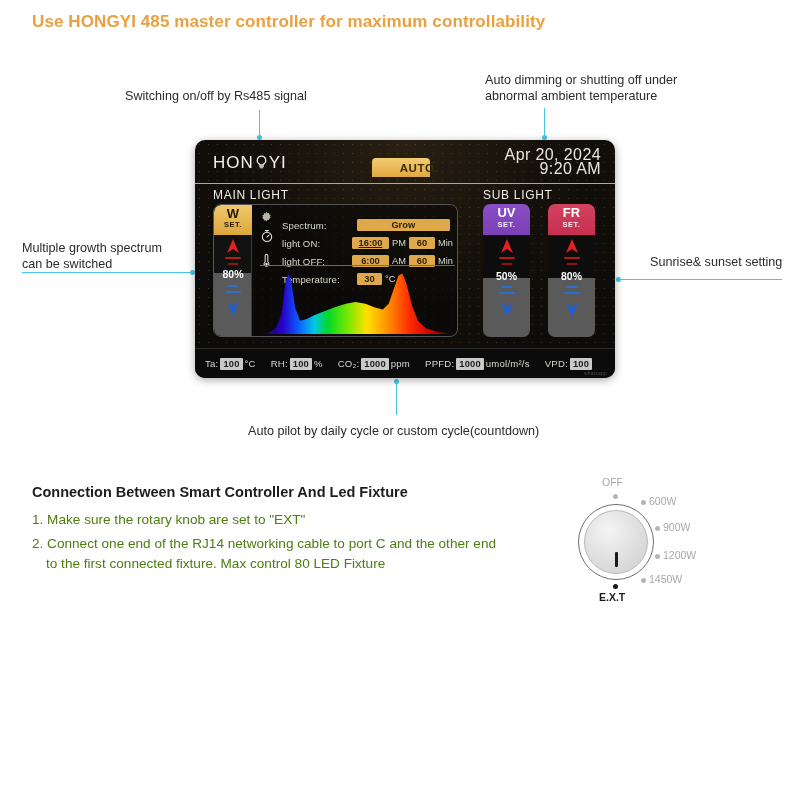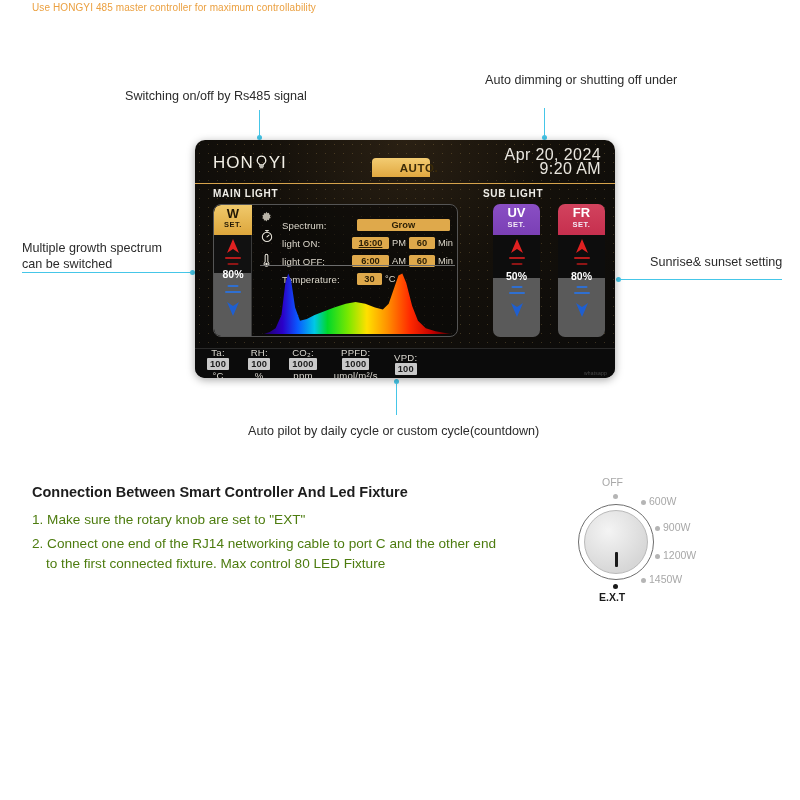--- a/index.html
+++ b/index.html
@@ -8,22 +8,22 @@
     width: 800px; height: 800px;
     background: #ffffff;
     font-family: "Liberation Sans", sans-serif;
     color: #222;
     overflow: hidden;
   }
   #page { position: relative; width: 800px; height: 800px; }
 
   
   .headline {
-    position: absolute; left: 32px; top: 2px;
-    font-size: 10px; font-weight: 400;
+    position: absolute; left: 32px; top: 12px;
+    font-size: 17px; font-weight: 700;
     color: #eba040; letter-spacing: .1px;
   }
 
   
   .callout { position: absolute; font-size: 12.6px; color: #2b2b2b; line-height: 16px; }
   .callout-1 { left: 125px; top: 88px; }
   .callout-2 { left: 485px; top: 72px; }
   .callout-3 { left: 22px; top: 240px; }
   .callout-4 { left: 650px; top: 254px; }
   .callout-5 { left: 248px; top: 423px; }
@@ -71,22 +71,22 @@
   }
   .clock {
     position: absolute; right: 14px; top: 8px;
     text-align: right; color: #e9e6df; font-size: 16px; line-height: 14px;
     letter-spacing: .4px;
   }
   .head-rule { position: absolute; left: 0; top: 43px; width: 100%; height: 1.4px; background: #d7a44c; }
 
   
   .sec-title {
-    position: absolute; color: #f0eee8; font-size: 10px;
-    font-weight: 700; letter-spacing: .7px;
+    position: absolute; color: #f0eee8; font-size: 12px;
+    font-weight: 400; letter-spacing: .7px;
   }
   .sec-main { left: 18px; top: 48px; }
   .sec-sub  { left: 288px; top: 48px; }
 
   
   .main-body {
     position: absolute; left: 18px; top: 64px;
     width: 245px; height: 133px;
     border: 1px solid #555; border-radius: 8px;
     background: rgba(8,8,8,.55);
@@ -129,40 +129,40 @@
   .ico-col { position: absolute; left: 46px; top: 4px; width: 20px; }
   .ico { position: absolute; left: 0; }
 
   
   .spectrum {
     position: absolute; left: 46px; top: 60px; right: 2px; bottom: 2px;
     border-top: 1px solid #6d6d6d;
   }
 
   
-  .sub-wrap { position: absolute; left: 298px; top: 64px; width: 112px; height: 133px; display: flex; gap: 18px; justify-content: center; }
+  .sub-wrap { position: absolute; left: 288px; top: 64px; width: 112px; height: 133px; display: flex; gap: 18px; justify-content: center; }
   .subslider {
     width: 51px; height: 100%; border-radius: 7px; overflow: hidden; position: relative;
     background: linear-gradient(#0d0d0d 0%, #0d0d0d 56%, #5a5a5a 56%, #5a5a5a 100%);
   }
   .subcap { position: absolute; left: 0; top: 0; width: 100%; height: 31px; text-align: center; padding-top: 2px; }
   .subcap b { display: block; font-size: 13px; font-weight: 800; color: #fff; line-height: 14px; }
   .subcap i { display: block; font-size: 7.5px; font-style: normal; font-weight: 700; color: #f3eaf6; letter-spacing: .5px; }
   .cap-uv { background: linear-gradient(#8a4fc4, #7a3fb5); }
   .cap-fr { background: linear-gradient(#d2435e, #c62f4e); }
   .subpct { position: absolute; left: 0; width: 100%; top: 66px; text-align: center; color: #fff; font-size: 10.5px; font-weight: 700; }
 
   
   .statusbar {
     position: absolute; left: 0; bottom: 0; width: 100%; height: 30px;
     background: #0b0b0b; border-top: 1px solid #2a2a2a;
     display: flex; align-items: center; padding-left: 10px;
     color: #d9d6ce; font-size: 9.6px; letter-spacing: .2px;
   }
-  .st { display: flex; align-items: center; margin-right: 15px; white-space: nowrap; flex-direction: column; }
+  .st { display: flex; align-items: center; margin-right: 15px; white-space: nowrap; }
   .st .sval {
     background: #c9c9c9; color: #1b1b1b; font-weight: 700;
     padding: 1px 3px; margin: 0 2px; border-radius: 1px; font-size: 9.3px;
   }
   .watermark { position: absolute; right: 8px; bottom: 2px; font-size: 5px; color: #4a4a4a; }
 
   
   .bot-title { position: absolute; left: 32px; top: 484px; font-size: 14.5px; font-weight: 600; color: #1d1d1d; }
   .bot-line { position: absolute; font-size: 13.6px; color: #4d7c0f; line-height: 20px; }
   .bl1 { left: 32px; top: 510px; }
@@ -194,20 +194,21 @@
   <div class="headline">Use HONGYI 485 master controller for maximum controllability</div>
 
   <div class="callout callout-1">
     <span>Switching on/off by Rs485 signal</span>
   </div>
   <div class="conn conn-v" style="left:259px; top:110px; height:28px;"></div>
   <div class="dot" style="left:256.5px; top:135px;"></div>
 
   <div class="callout callout-2">
     <div>Auto dimming or shutting off under</div>
+    <div>abnormal ambient temperature</div>
   </div>
   <div class="conn conn-v" style="left:544px; top:108px; height:30px;"></div>
   <div class="dot" style="left:541.5px; top:135px;"></div>
 
   <div class="callout callout-3">
     <div>Multiple growth spectrum</div>
     <div>can be switched</div>
   </div>
   <div class="conn conn-h" style="left:22px; top:272px; width:172px;"></div>
   <div class="dot" style="left:190px; top:270px;"></div>

